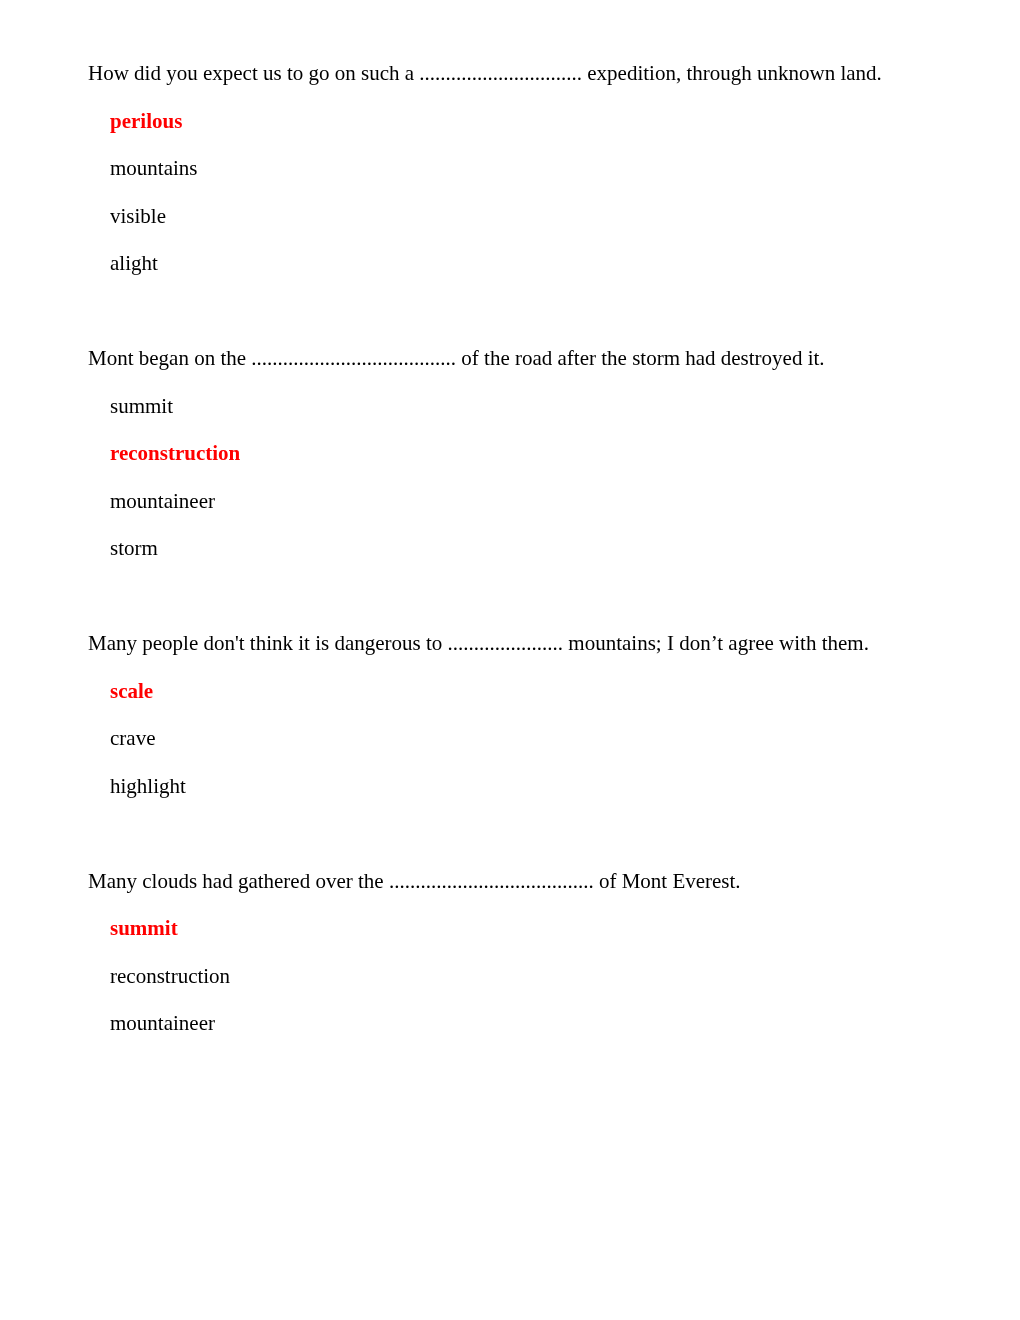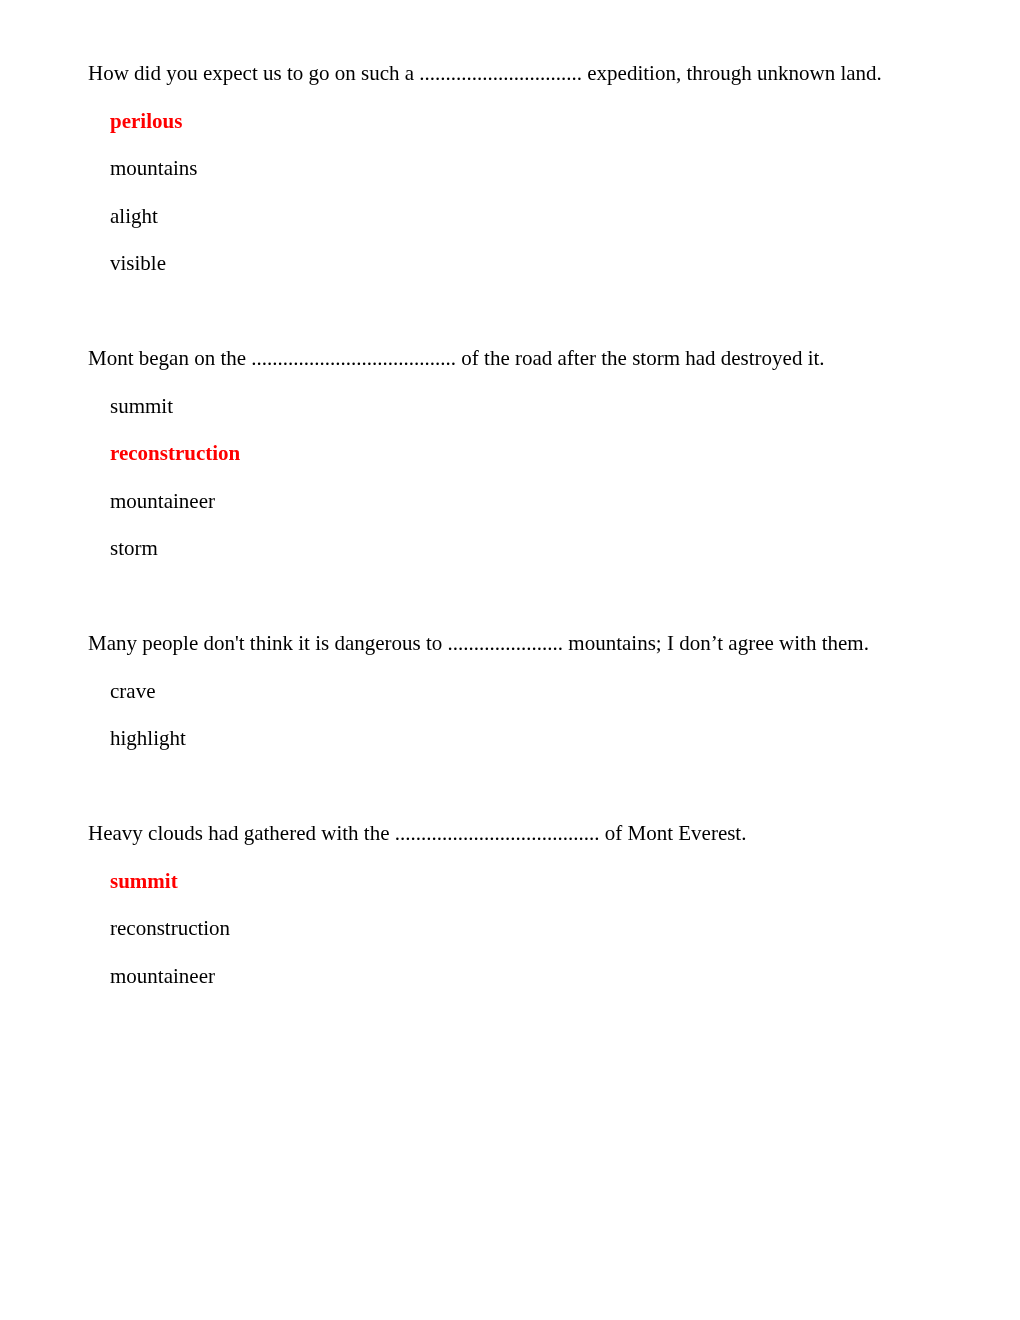--- a/index.html
+++ b/index.html
@@ -50,45 +50,46 @@
 </head>
 <body>
 
 <div class="page">
 
   <section class="question-block">
     <p class="question">How did you expect us to go on such a ............................... expedition, through unknown land.</p>
     <ul class="options">
       <li class="option correct">perilous</li>
       <li class="option">mountains</li>
+      <li class="option">visible</li>
       <li class="option">alight</li>
-      <li class="option">visible</li>
     </ul>
   </section>
 
   <section class="question-block">
     <p class="question">Mont began on the ....................................... of the road after the storm had destroyed it.</p>
     <ul class="options">
       <li class="option">summit</li>
       <li class="option correct">reconstruction</li>
       <li class="option">mountaineer</li>
       <li class="option">storm</li>
     </ul>
   </section>
 
   <section class="question-block">
     <p class="question">Many people don't think it is dangerous to ...................... mountains; I don’t agree with them.</p>
     <ul class="options">
+      <li class="option correct">scale</li>
       <li class="option">crave</li>
       <li class="option">highlight</li>
     </ul>
   </section>
 
   <section class="question-block">
-    <p class="question">Heavy clouds had gathered with the ....................................... of Mont Everest.</p>
+    <p class="question">Many clouds had gathered over the ....................................... of Mont Everest.</p>
     <ul class="options">
       <li class="option correct">summit</li>
       <li class="option">reconstruction</li>
       <li class="option">mountaineer</li>
     </ul>
   </section>
 
 </div>
 
 </body></html>

